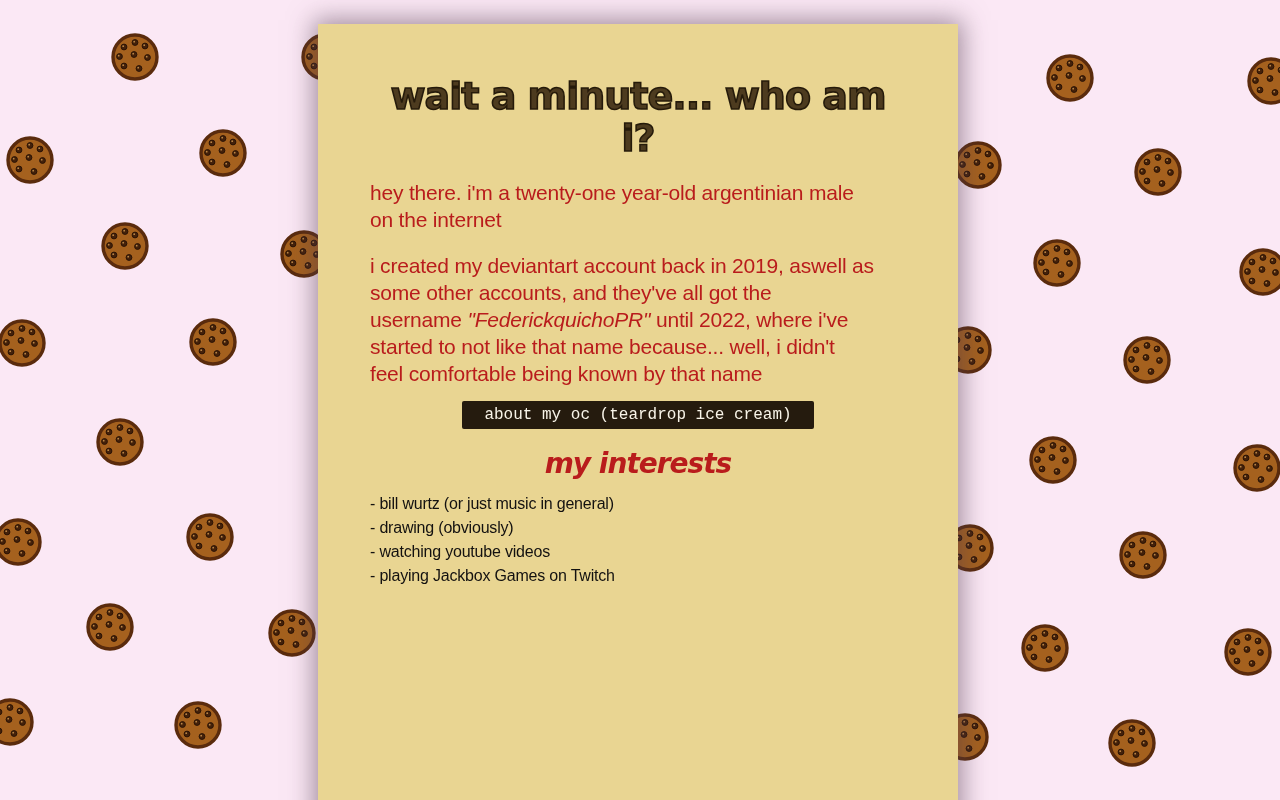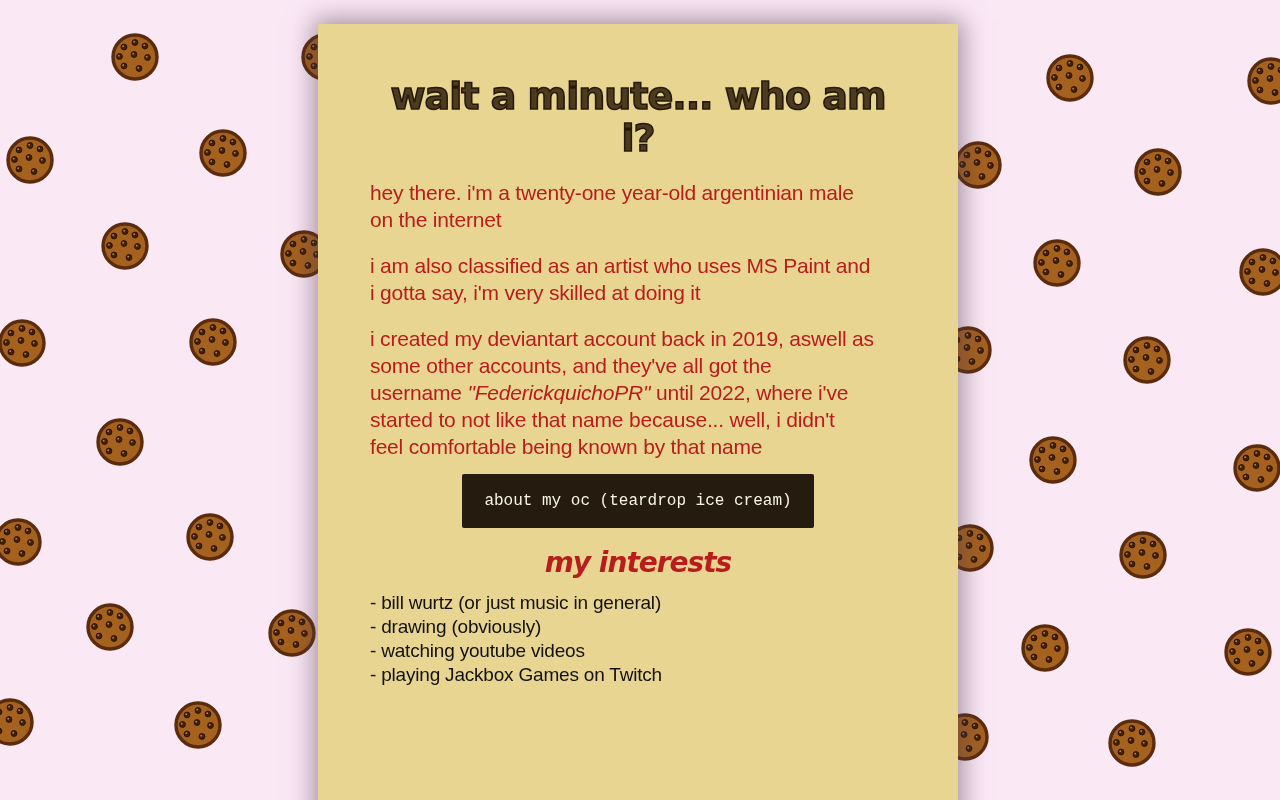--- a/index.html
+++ b/index.html
@@ -63,38 +63,38 @@
   }
   .oc-btn {
     display: block;
     margin: 14px auto 0 auto;
     background: #251b0e;
     color: #f8f4e8;
     border: none;
     border-radius: 2px;
     font-family: "Liberation Mono", "DejaVu Sans Mono", monospace;
     font-size: 16px;
-    padding: 18px 22px;
+    padding: 5px 22px;
     cursor: pointer;
   }
   h2.interests-heading {
     margin: 18px 0 0 0;
     text-align: center;
     font-family: "DejaVu Sans", sans-serif;
     font-style: italic;
     font-weight: bold;
     font-size: 28px;
     letter-spacing: -1px;
     color: #b91c1c;
   }
   .interests {
     margin-top: 12px;
   }
   .interest {
-    font-size: 19px;
+    font-size: 16px;
     line-height: 24px;
     color: #131110;
     letter-spacing: -0.2px;
   }
 </style>
 </head>
 <body>
 
 <div class="stage">
   <div class="cookies">
@@ -811,22 +811,20 @@
       </g>
     </svg>
   </div>
     </div>
 
   <main class="card">
     <h1 class="title">wait a minute... who am i?</h1>
 
     <p class="body-text">hey there. i'm a twenty-one year-old argentinian male
 on the internet</p>
-    <p class="body-text">i am also classified as an artist who uses MS Paint and
-i gotta say, i'm very skilled at doing it</p>
     <p class="body-text"><span>i created my deviantart account back in 2019, aswell as
 some other accounts, and they've all got the
 username </span><span class="em">"FederickquichoPR"</span><span> until 2022, where i've
 started to not like that name because... well, i didn't
 feel comfortable being known by that name</span></p>
 
     <button class="oc-btn">about my oc (teardrop ice cream)</button>
 
     <h2 class="interests-heading">my interests</h2>
 

